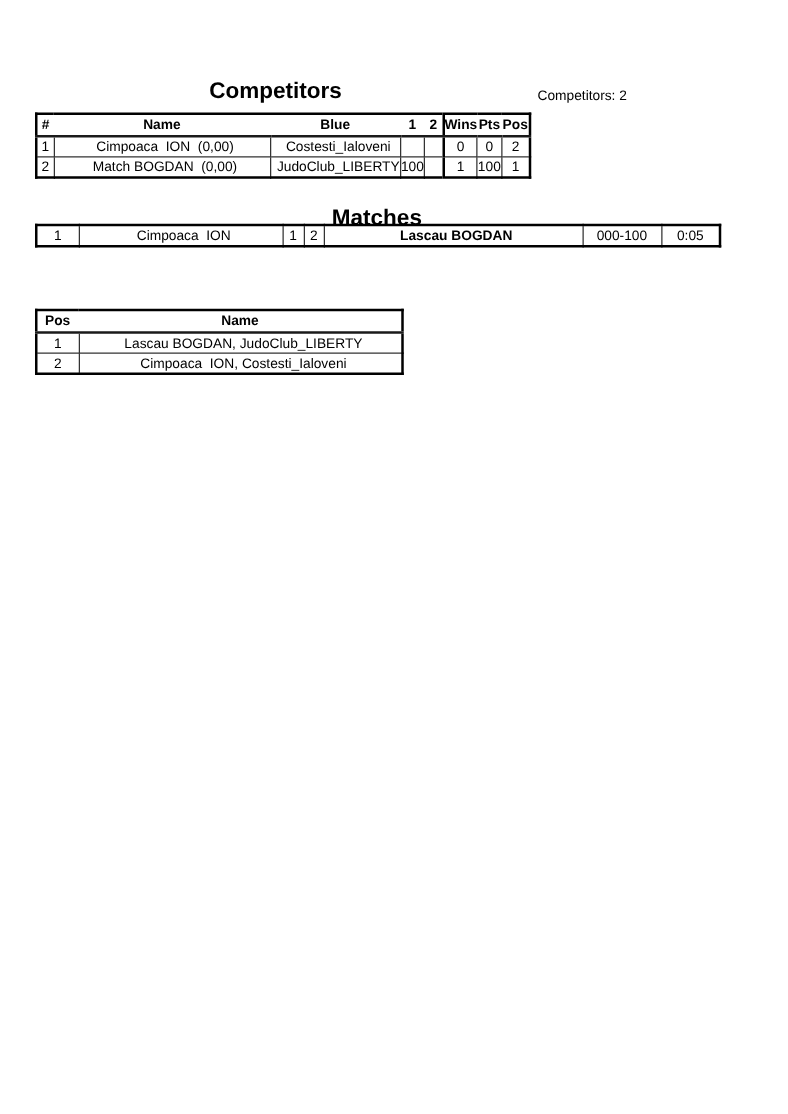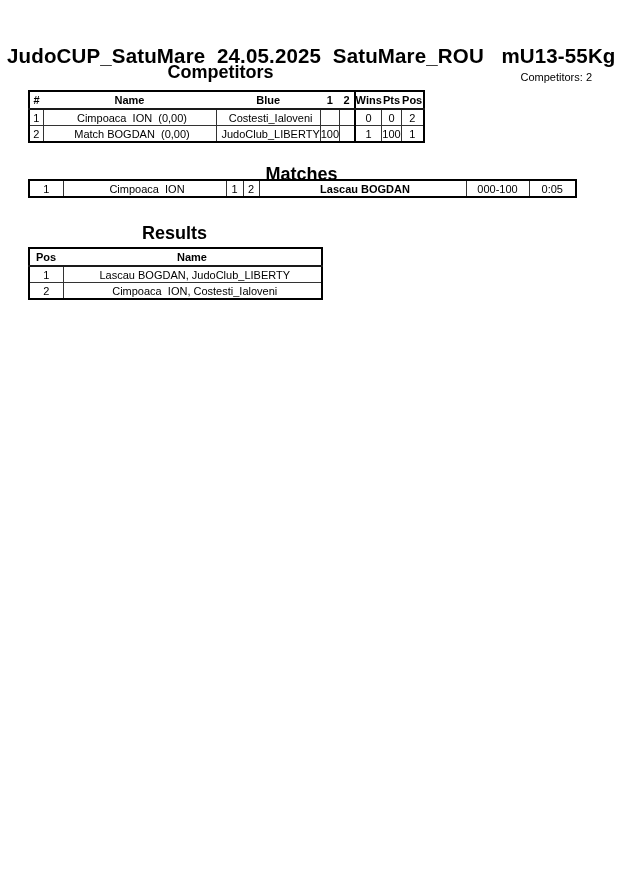--- a/index.html
+++ b/index.html
@@ -14,21 +14,21 @@
   }
   .section-label{
     position:absolute;text-align:center;
     font-size:18px;font-weight:bold;line-height:13px;white-space:pre;
   }
   .lbl-competitors{left:28px;top:66px;width:385px;}
   .lbl-matches{left:28px;top:168px;width:547px;}
   .lbl-results{left:28px;top:227px;width:293px;}
   .count-label{
     position:absolute;left:430px;top:71px;width:162px;
-    font-size:11px;text-align:right;white-space:pre;line-height:12px;
+    font-size:11px;white-space:pre;line-height:12px;
   }
   table.rep{
     position:absolute;border-collapse:collapse;table-layout:fixed;
     border:2px solid #000;font-size:11px;line-height:12px;
   }
   table.rep th,table.rep td{
     padding:0;margin:0;vertical-align:middle;white-space:pre;overflow:visible;
     text-align:center;font-size:11px;
   }
   table.rep th{border:none;border-bottom:2px solid #1a1a1a;font-weight:bold;height:16px;}
@@ -43,21 +43,20 @@
   .al{text-align:center;padding-left:5px !important;}
   .hL{text-align:left !important;padding-left:3px !important;}
   .hL6{text-align:left !important;padding-left:6px !important;}
   .bold{font-weight:bold;}
 </style>
 </head>
 <body>
 
 <div class="page">
 
-  <div class="title">JudoCUP_SatuMare  24.05.2025  SatuMare_ROU   mU13-55Kg</div>
 
   <div class="section-label lbl-competitors">Competitors</div>
   <div class="count-label">Competitors: 2</div>
 
   <table class="rep t-competitors">
     <colgroup>
       <col style="width:14px">
         <col style="width:173px">
         <col style="width:103px">
       <col style="width:17px">
@@ -118,21 +117,20 @@
       <td class="al">Cimpoaca  ION</td>
       <td>1</td>
       <td>2</td>
       <td class="al bold">Lascau BOGDAN</td>
       <td>000-100</td>
       <td>0:05</td>
     </tr>
   </tbody>
     </table>
 
-  <div class="section-label lbl-results">Results</div>
 
   <table class="rep t-results">
     <colgroup>
       <col style="width:34px">
         <col style="width:259px">
     </colgroup>
     <tbody>
         <tr>
       <th class="hL6">Pos</th>
       <th>Name</th>

